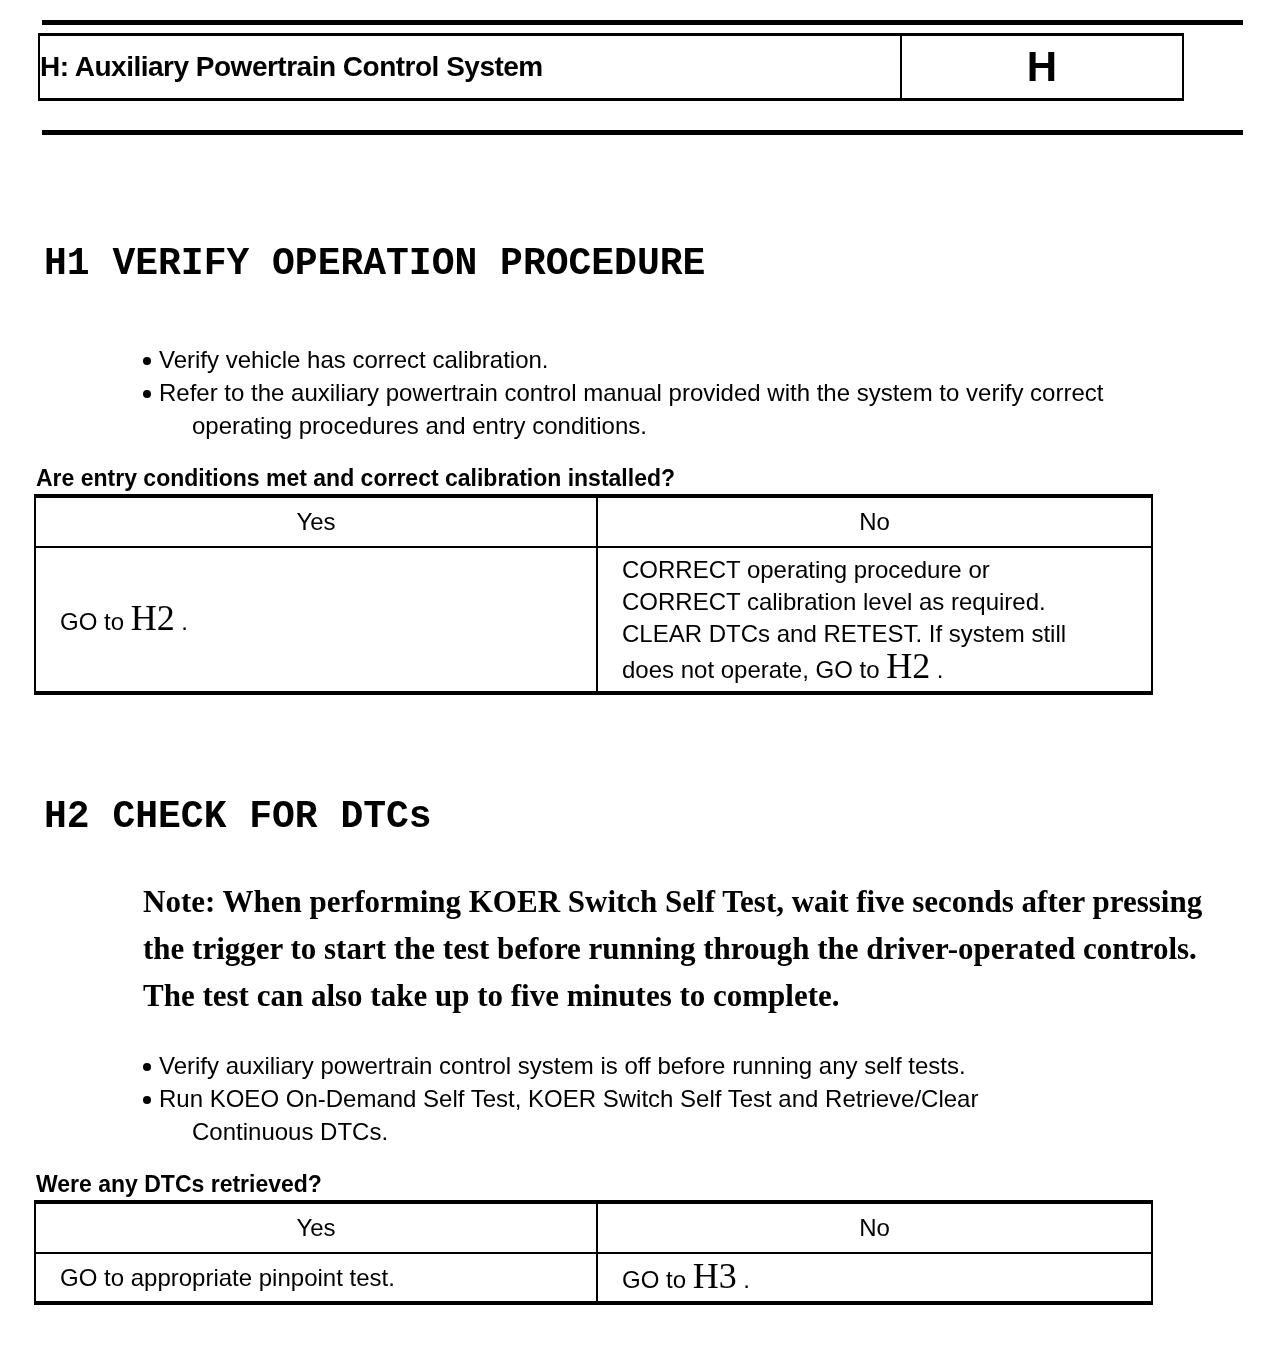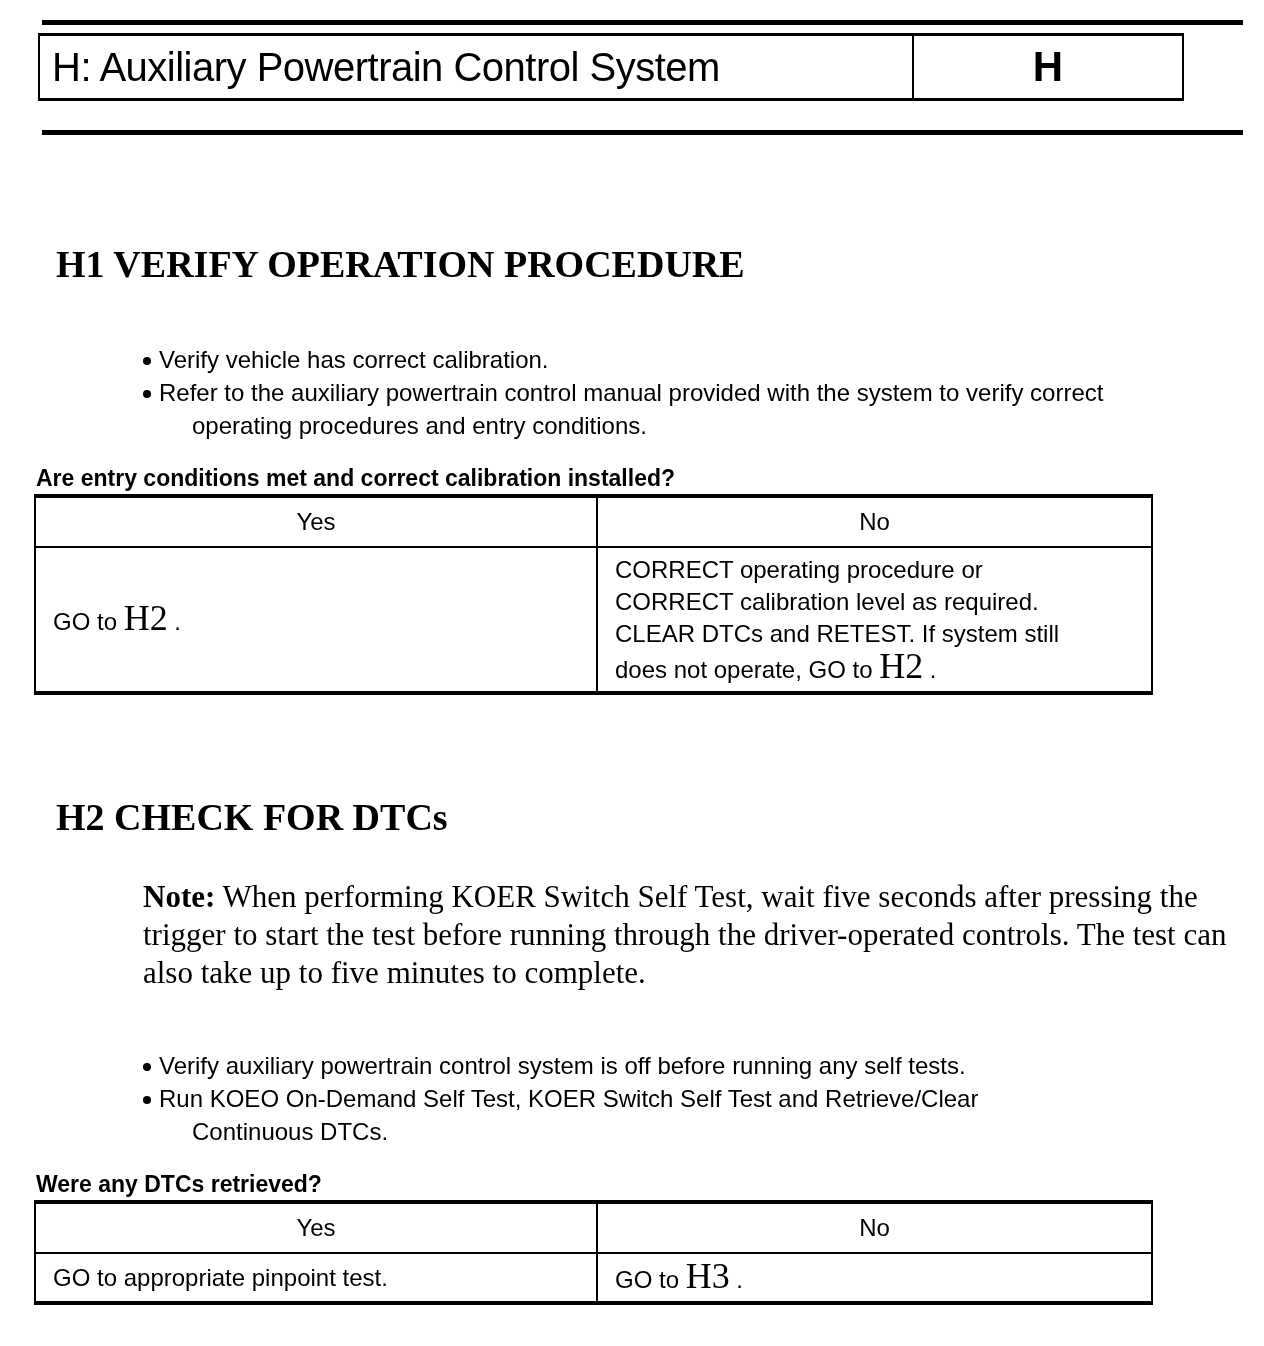--- a/index.html
+++ b/index.html
@@ -1,33 +1,33 @@
 <!DOCTYPE html>
 <html><head>
 <meta charset="utf-8">
 <style>
   html, body { margin:0; padding:0; background:#ffffff; }
   body { width:1264px; height:1346px; position:relative; overflow:hidden; color:#000; font-family:"Liberation Sans", sans-serif; }
   .rule { position:absolute; left:42px; width:1201px; height:5px; background:#000; }
   .hdr-box { position:absolute; left:38px; top:33px; width:1146px; height:68px; border:2px solid #000; box-sizing:border-box; border-top-width:3px; border-bottom-width:3px; display:flex; }
-  .hdr-title { width:860px; border-right:2px solid #000; display:flex; align-items:center; padding-left:12px; font-weight:normal; font-size:40px; letter-spacing:-0.5px; }
+  .hdr-title { width:860px; border-right:2px solid #000; display:flex; align-items:center; padding-left:0; font-weight:bold; font-size:28px; letter-spacing:-0.5px; }
   .hdr-code { flex:1; display:flex; align-items:center; justify-content:center; font-weight:bold; font-size:42px; }
-  .sec-title { position:absolute; left:56px; font-family:Liberation Serif, serif; font-weight:bold; font-size:38px; }
+  .sec-title { position:absolute; left:44px; font-family:Liberation Mono, monospace; font-weight:bold; font-size:38px; }
   .bullets { position:absolute; left:126px; font-size:24px; line-height:33px; margin:17px; padding:0; list-style:none; }
   .bullets li { position:relative; padding-left:16px; }
   .bullets li .dot { position:absolute; left:0; top:14px; width:8px; height:8px; border-radius:50%; background:#000; }
   .bullets li .cont { display:block; padding-left:33px; }
   .question { position:absolute; left:36px; font-weight:bold; font-size:23px; }
   table.qt { position:absolute; left:34px; width:1119px; border-collapse:collapse; font-size:24px; }
   table.qt th, table.qt td { border:2px solid #000; }
   table.qt { border-top:4px solid #000; border-bottom:4px solid #000; }
   table.qt th { font-weight:normal; height:46px; text-align:center; font-size:24px; }
-  table.qt td { padding:2px 17px; vertical-align:middle; line-height:32px;margin-top:24px; }
+  table.qt td { padding:2px 24px; vertical-align:middle; line-height:32px;margin-top:24px; }
   .serif-ref { font-family:Liberation Serif, serif; font-size:36px; }
-  .note { position:absolute; left:143px; top:878px; width:1100px; font-family:"Liberation Serif", serif; font-size:31px; line-height:38px; }
+  .note { position:absolute; left:143px; top:878px; width:1100px; font-family:"Liberation Serif", serif; font-size:31px; line-height:47px;font-weight:bold; }
 </style>
 </head>
 <body>
 
 <div class="rule" style="top:20px;"></div>
 
 <div class="hdr-box">
   <div class="hdr-title">H: Auxiliary Powertrain Control System</div>
   <div class="hdr-code">H</div>
 </div>

